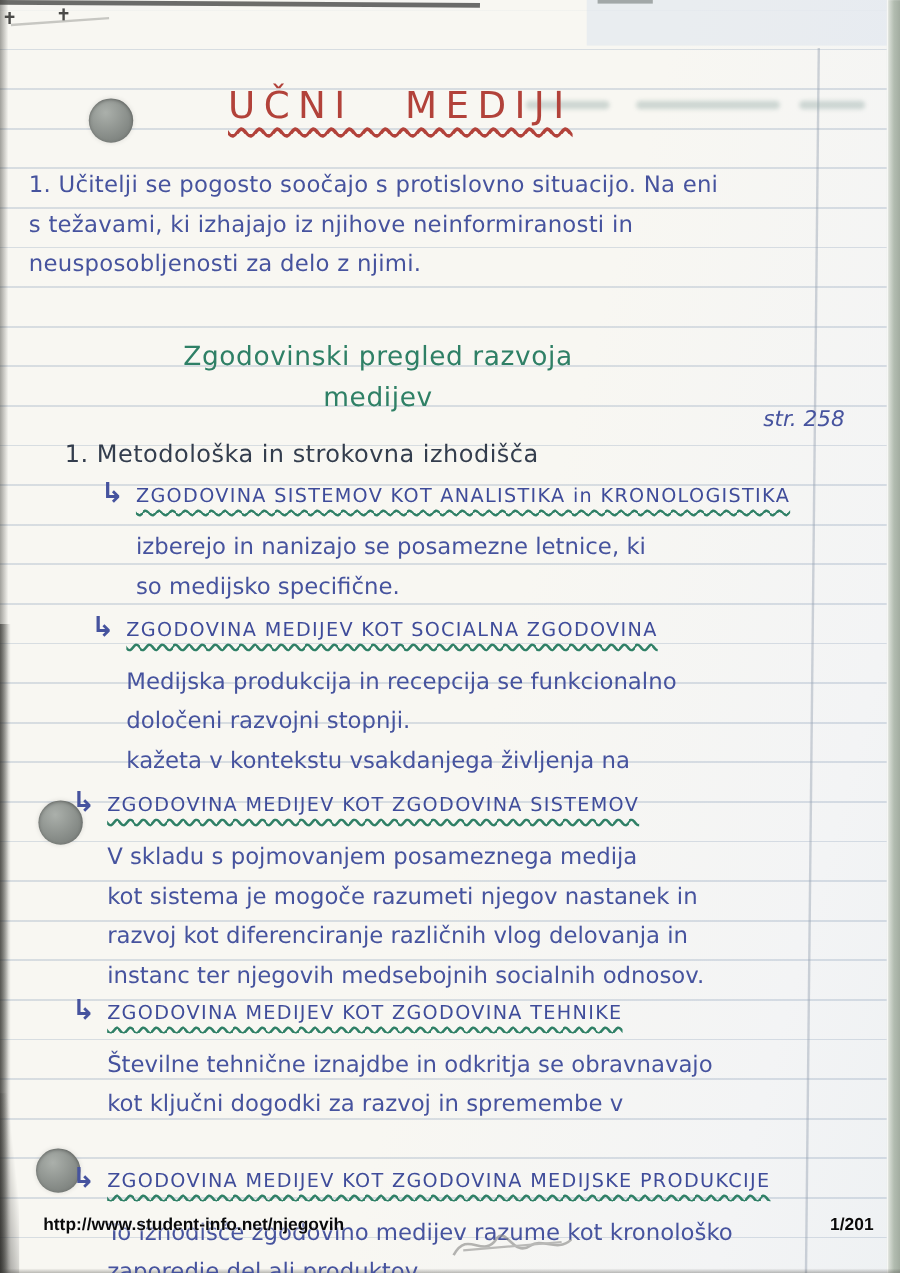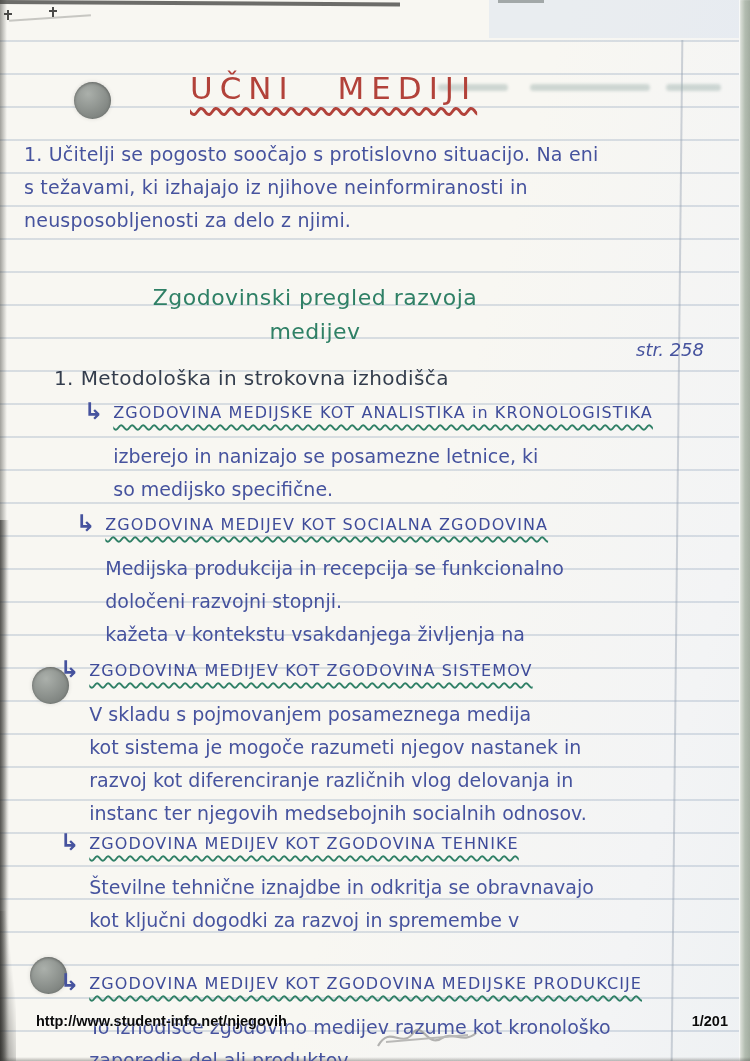--- a/index.html
+++ b/index.html
@@ -121,21 +121,21 @@
     <div>medijev</div>
   </div>
 
   <div class="pageref">str. 258</div>
 
   <div class="method">1. Metodološka in strokovna izhodišča</div>
 
   <div class="bullet" style="left:84px;top:398px;">
     <span class="arrow">↳</span>
     <div>
-      <div class="b-title">ZGODOVINA MEDIJSKE KOT ANALISTIKA in KRONOLOGISTIKA</div>
+      <div class="b-title">ZGODOVINA SISTEMOV KOT ANALISTIKA in KRONOLOGISTIKA</div>
       <div class="b-body">
         <div class="b-line">izberejo in nanizajo se posamezne letnice, ki</div>
         <div class="b-line">so medijsko specifične.</div>
       </div>
     </div>
   </div>
 
   <div class="bullet" style="left:76px;top:510px;">
     <span class="arrow">↳</span>
     <div>

